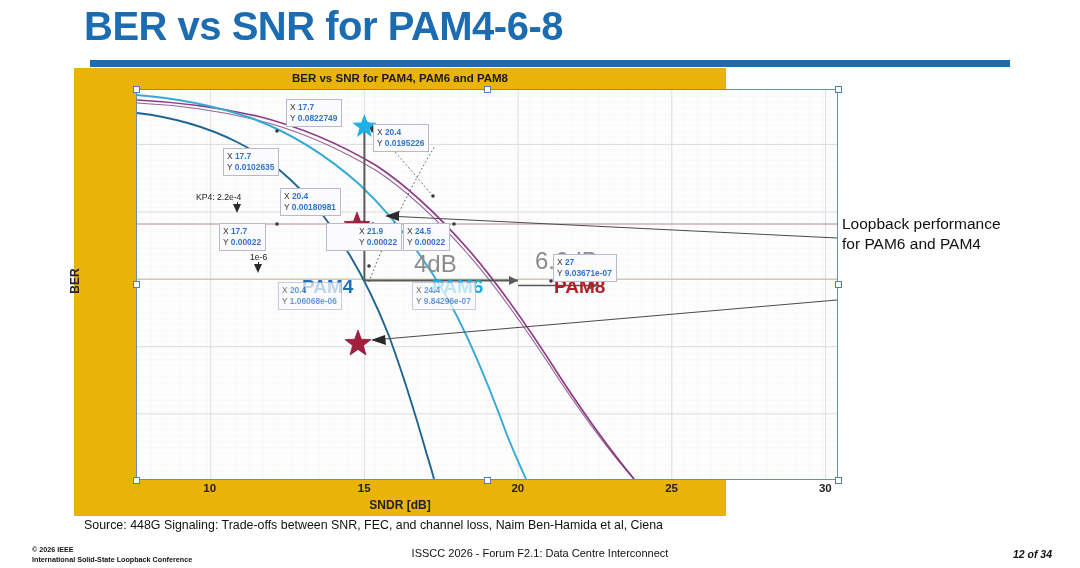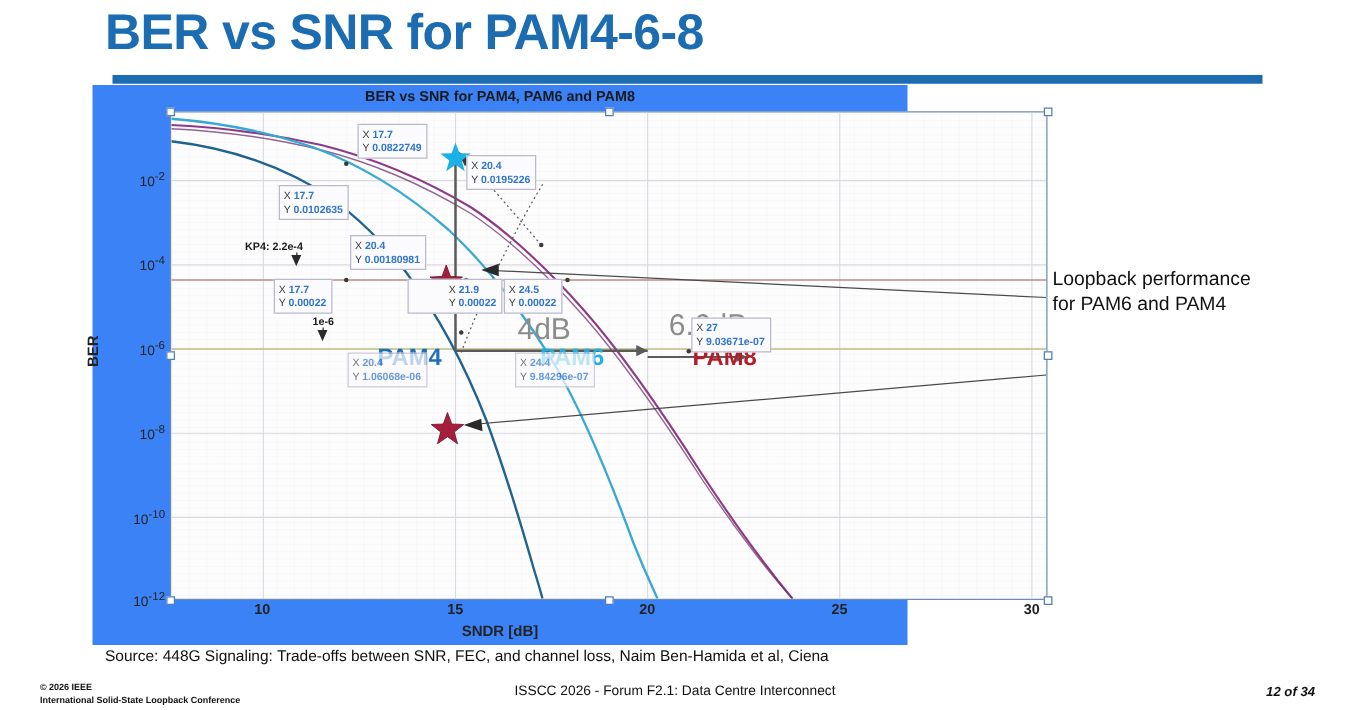--- a/index.html
+++ b/index.html
@@ -15,21 +15,21 @@
     font-size:40px;font-weight:bold;letter-spacing:-0.5px;
     color:#1b6cb0;white-space:nowrap;
   }
   #title-rule{
     position:absolute;left:90px;top:60px;width:920px;height:7px;
     background:#1b6cb0;
   }
   
   #figure{
     position:absolute;left:74px;top:68px;width:652px;height:448px;
-    background:#3b82f6;
+    background:#eab308;
     border:0;
   }
   #chart-title{
     position:absolute;left:0;top:4px;width:100%;
     text-align:center;font-size:11.5px;font-weight:bold;color:#1a1a1a;
   }
   
   #plot{
     position:absolute;left:62px;top:21px;width:702px;height:391px;
     background:#fdfdfd;
@@ -71,21 +71,21 @@
     box-shadow:0 0 0 0 rgba(0,0,0,0);
   }
   .tip b{color:#2f74d0;font-weight:bold;}
   .tip .k{color:#333;font-weight:normal;}
   .tip.faded{opacity:.72;}
   
   .serieslabel{
     position:absolute;font-size:19px;font-weight:bold;white-space:nowrap;
   }
   
-  .note{position:absolute;font-size:8.6px;color:#1a1a1a;white-space:nowrap;font-weight:bold;}
+  .note{position:absolute;font-size:8.6px;color:#1a1a1a;white-space:nowrap;}
   .gapLabel{position:absolute;font-size:24px;color:#8c8c8c;white-space:nowrap;}
   #callout{
     position:absolute;left:842px;top:214px;width:240px;
     font-size:15.5px;line-height:1.28;color:#111;
   }
   
   #source{
     position:absolute;left:84px;top:518px;font-size:12.4px;color:#111;
     white-space:nowrap;
   }
@@ -105,28 +105,20 @@
 </head>
 <body>
 
 <div id="slide-title">BER vs SNR for PAM4-6-8</div>
 <div id="title-rule"></div>
 
 <div id="figure">
 
   <div id="chart-title">BER vs SNR for PAM4, PAM6 and PAM8</div>
 
-  <div id="ytick-wrap">
-    <div class="ytick" style="top:14.0%;">10<sup>-2</sup></div>
-    <div class="ytick" style="top:31.3%;">10<sup>-4</sup></div>
-    <div class="ytick" style="top:48.6%;">10<sup>-6</sup></div>
-    <div class="ytick" style="top:65.8%;">10<sup>-8</sup></div>
-    <div class="ytick" style="top:83.1%;">10<sup>-10</sup></div>
-    <div class="ytick" style="top:100%;">10<sup>-12</sup></div>
-  </div>
   <div id="ylabel">BER</div>
 
   <div id="xtick-wrap">
     <div class="xtick" style="left:10.5%;">10</div>
     <div class="xtick" style="left:32.5%;">15</div>
     <div class="xtick" style="left:54.4%;">20</div>
     <div class="xtick" style="left:76.3%;">25</div>
     <div class="xtick" style="left:98.2%;">30</div>
   </div>
   <div id="xlabel">SNDR [dB]</div>

